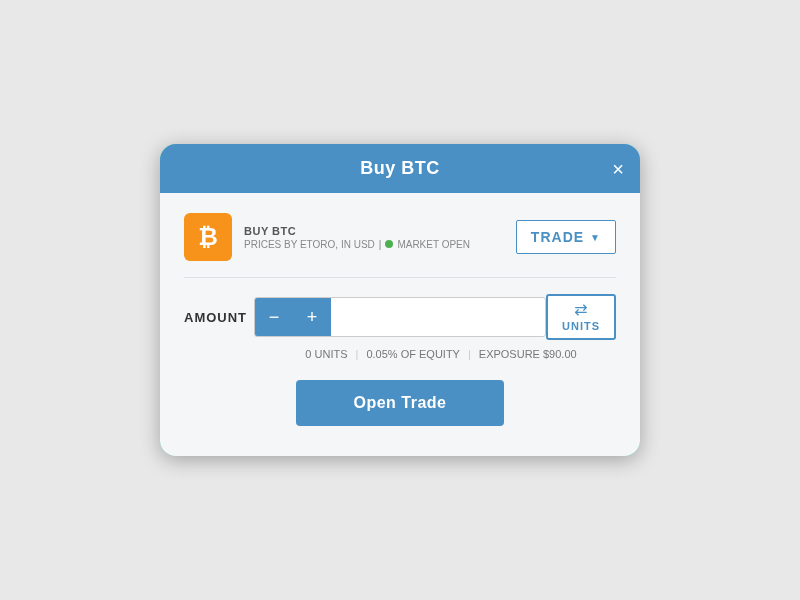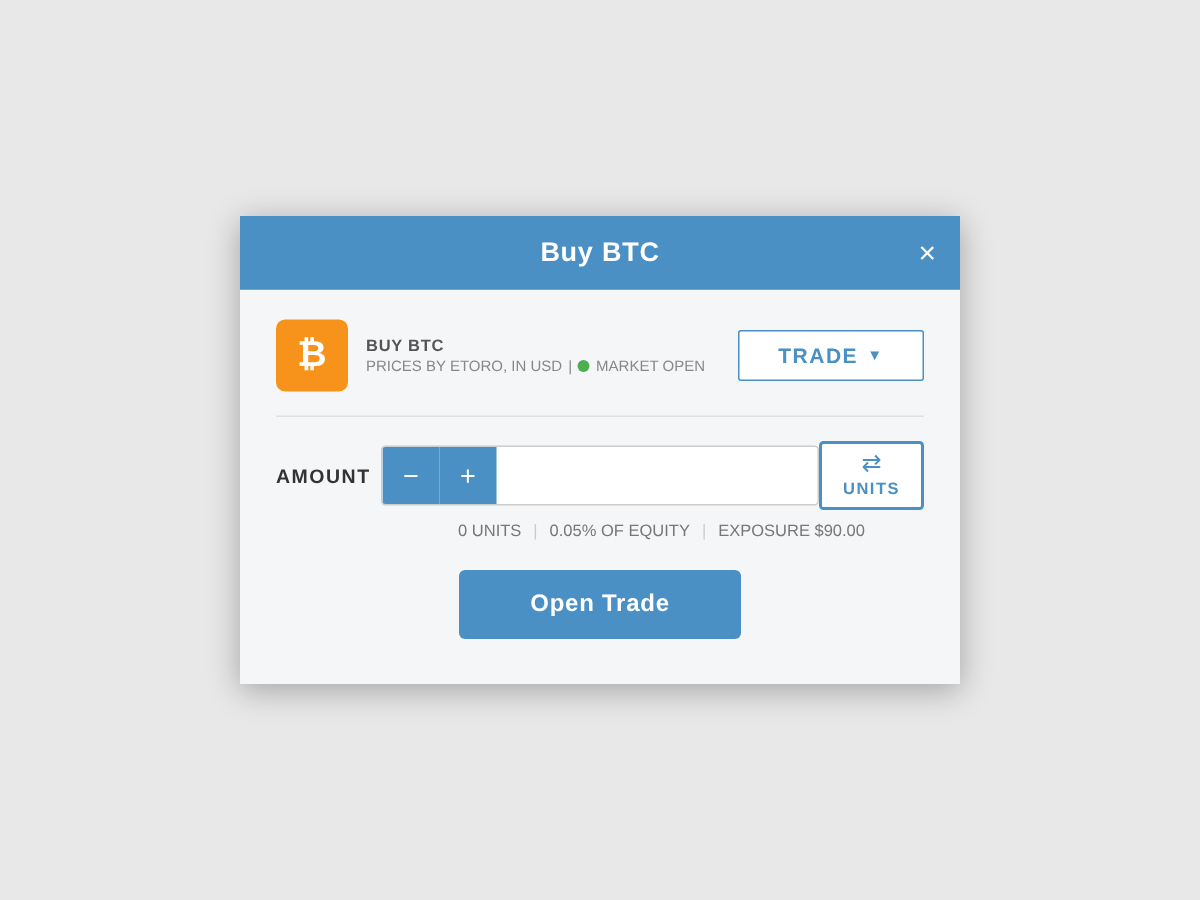--- a/index.html
+++ b/index.html
@@ -7,22 +7,22 @@
       width: 800px;
       height: 600px;
       background: #e8e8e8;
       display: flex;
       align-items: center;
       justify-content: center;
       font-family: Arial, sans-serif;
     }
     .modal {
       width: 480px;
-      background: #0ea5e9;
-      border-radius: 0;
+      background: #5eead4;
+      border-radius: 16px;
       box-shadow: 0 4px 20px rgba(0,0,0,0.3);
       overflow: hidden;
     }
     .modal-header {
       background: #4a90c4;
       color: #fff;
       display: flex;
       align-items: center;
       justify-content: center;
       padding: 14px 20px;
@@ -107,21 +107,21 @@
       width: 8px;
       height: 8px;
       background: #4caf50;
       border-radius: 50%;
       display: inline-block;
     }
     .trade-dropdown {
       border: 1px solid #4a90c4;
       color: #4a90c4;
       background: #fff;
-      padding: 8px 26px;
+      padding: 8px 14px;
       font-size: 14px;
       font-weight: bold;
       cursor: pointer;
       display: flex;
       align-items: center;
       gap: 6px;
       border-radius: 2px;
       letter-spacing: 1px;
     }
     .trade-dropdown .arrow {
@@ -212,21 +212,21 @@
       text-align: center;
       font-size: 13px;
       font-weight: bold;
       color: #555;
       letter-spacing: 0.5px;
       margin-bottom: 40px;
       margin-top: 10px;
     }
     .open-trade-btn {
       display: block;
-      width: 188px;
+      width: 208px;
       margin: 0 auto;
       background: #4a90c4;
       color: #fff;
       border: none;
       border-radius: 4px;
       padding: 14px 0;
       font-size: 16px;
       font-weight: bold;
       cursor: pointer;
       letter-spacing: 0.5px;

